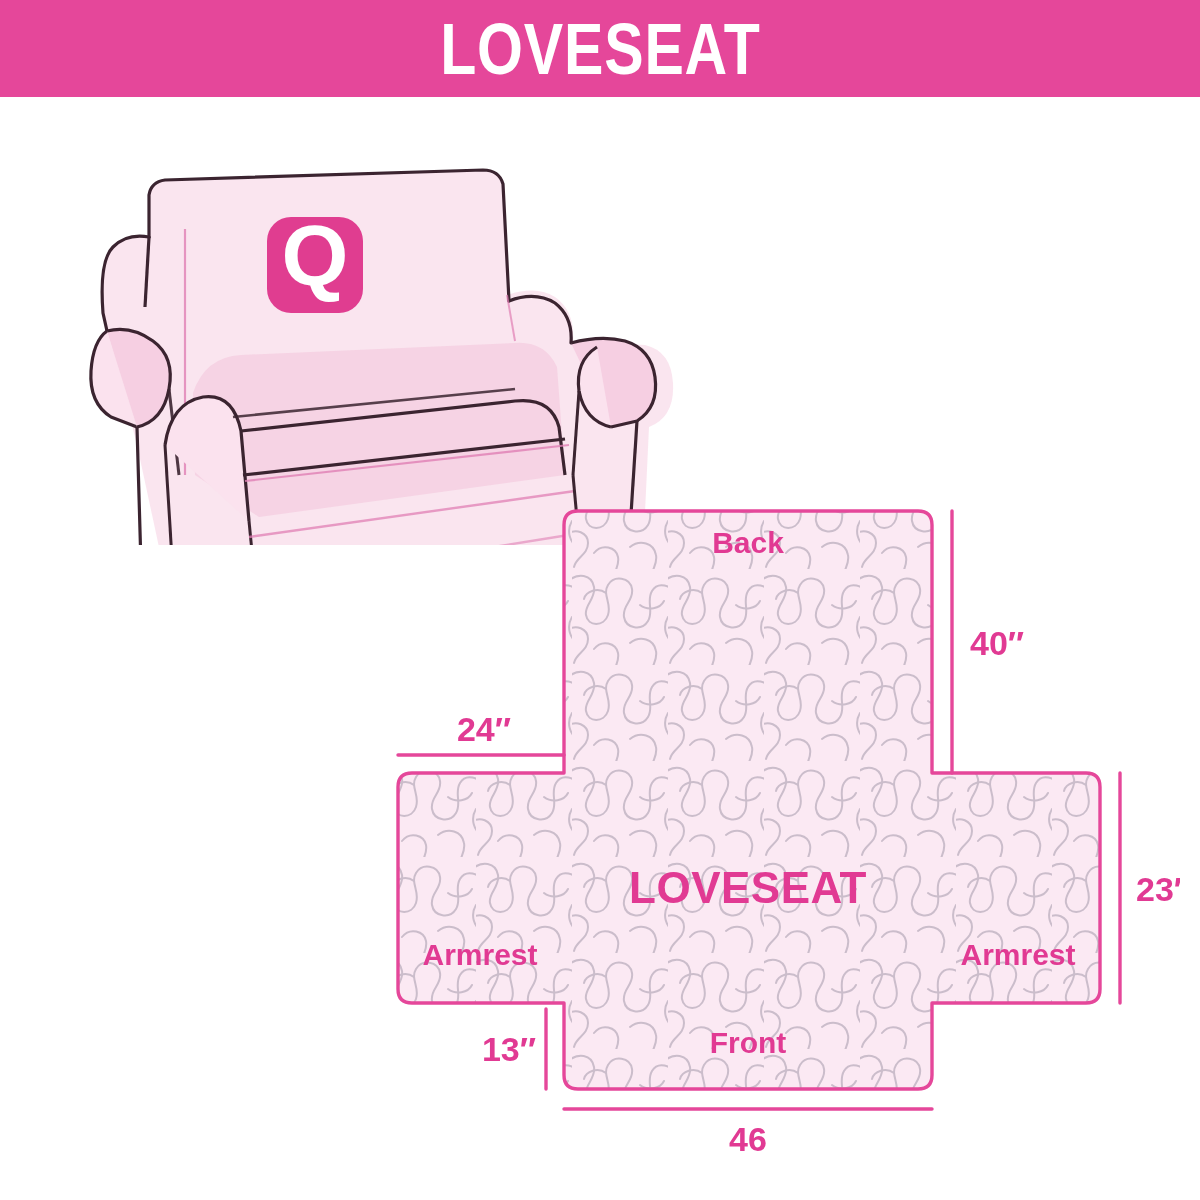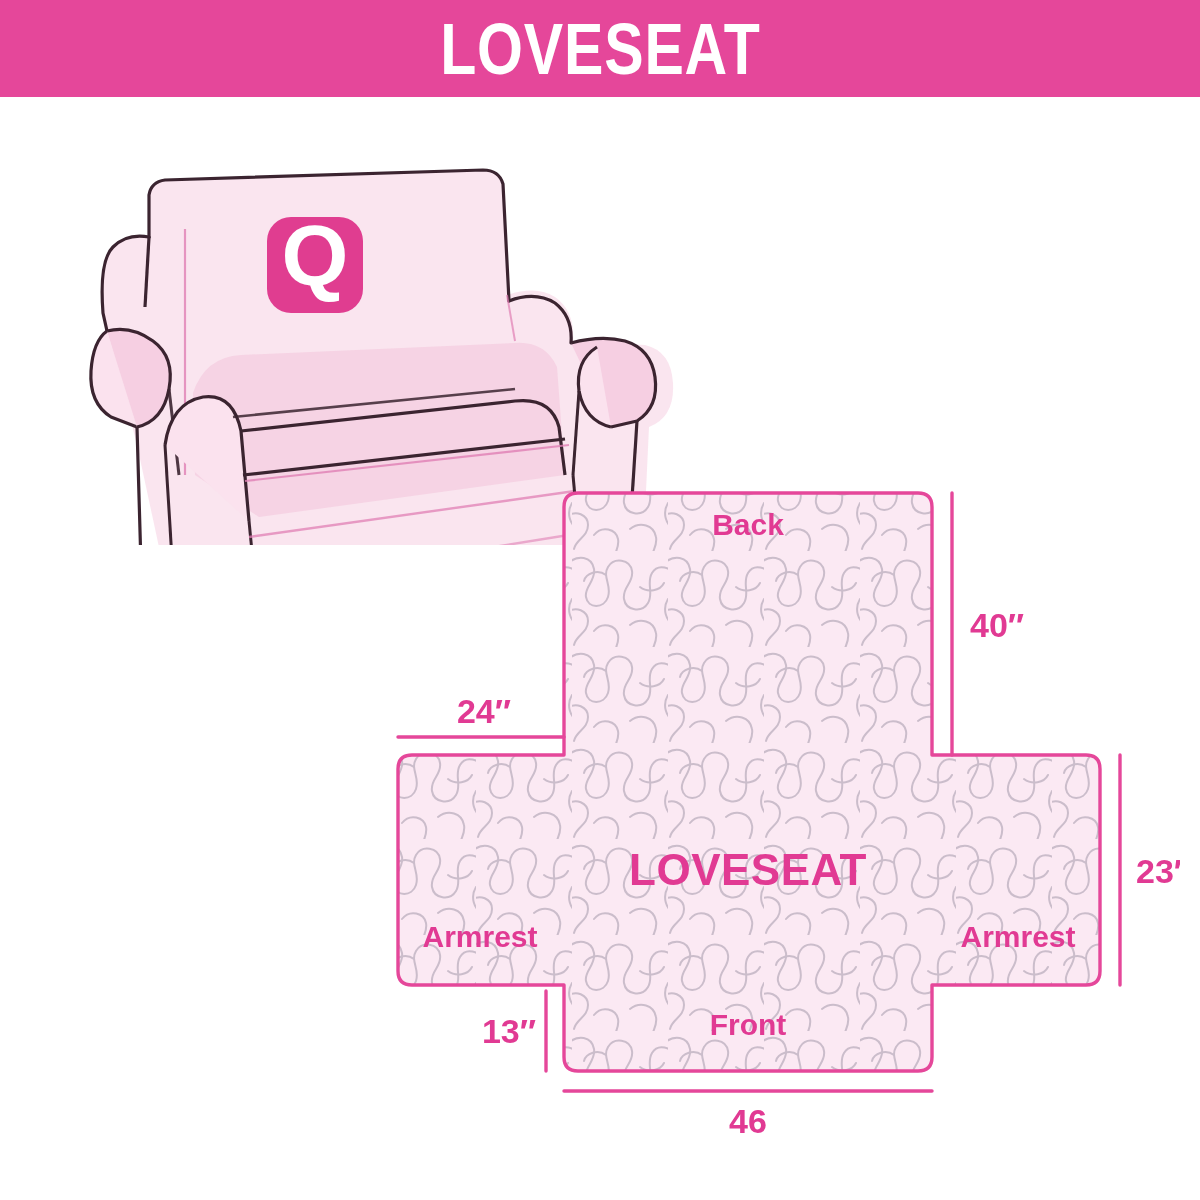--- a/index.html
+++ b/index.html
@@ -51,21 +51,21 @@
     top: 145px;
     width: 640px;
     height: 400px;
   }
   #sofa-illustration svg { display: block; }
 
   
   #flat-diagram {
     position: absolute;
     left: 380px;
-    top: 455px;
+    top: 473px;
     width: 800px;
     height: 700px;
   }
   #flat-diagram svg { display: block; }
 
   .diag-text {
     font-family: "Liberation Sans", sans-serif;
     font-weight: 700;
     fill: #e13a93;
   }

